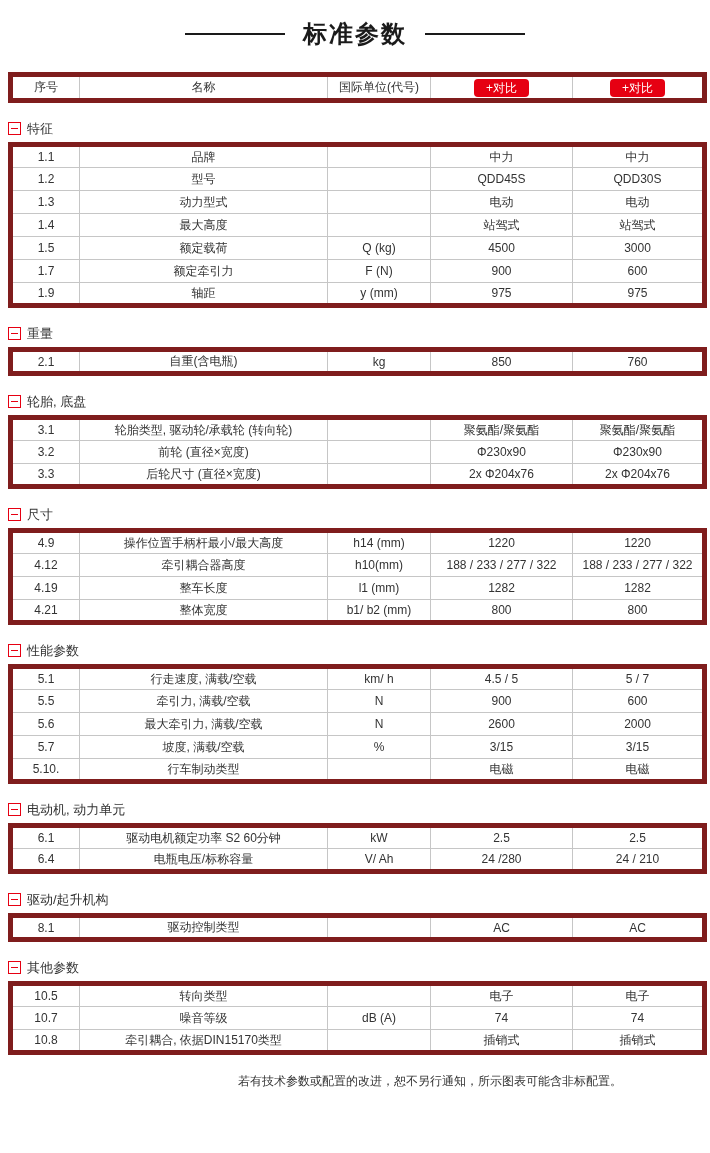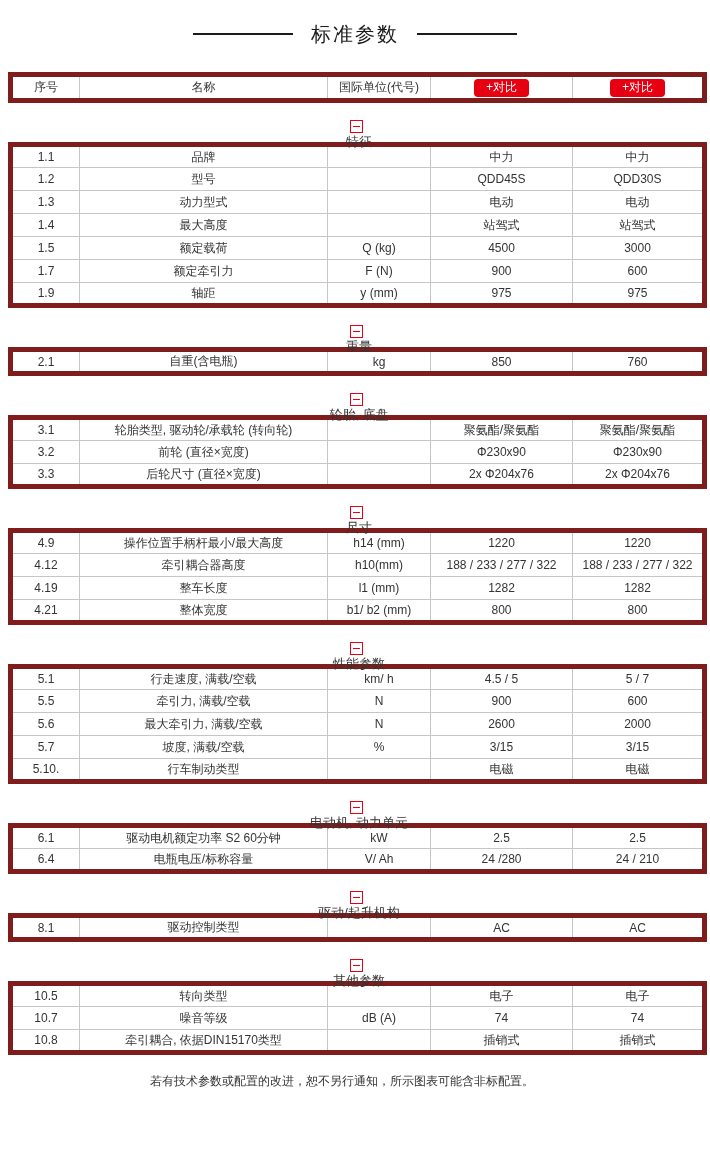--- a/index.html
+++ b/index.html
@@ -12,21 +12,21 @@
   }
   .page { width: 710px; }
 
   
   .title-row {
     margin-top: 20px; height: 28px;
     display: flex; align-items: center; justify-content: center;
   }
   .title-line { width: 100px; height: 2px; background: #1a1a1a; }
   .page-title {
-    font-size: 20px; font-weight: normal; color: #1a1a1a;
+    font-size: 24px; font-weight: bold; color: #1a1a1a;
     margin: 0 18px; letter-spacing: 2px;
   }
 
   
   table.tbl {
     border-collapse: collapse; table-layout: fixed;
     width: 694px; margin-left: 8px;
     border: 5px solid #7f1d1d;
   }
   table.tbl td, table.tbl th {
@@ -45,46 +45,46 @@
 
   table.header-tbl { margin-top: 24px; }
   table.header-tbl th { height: 26px; }
 
   .compare-btn {
     display: inline-block;
     background: #e60012; color: #ffffff;
     font-size: 12px; line-height: 14px;
     border: none; border-radius: 4px;
     padding: 2px 12px;
-    font-family: Liberation Mono, monospace; cursor: pointer;
+    font-family: Liberation Sans, sans-serif; cursor: pointer;
   }
 
   
   .section-label {
     margin: 17px 0 5px 8px;
     height: 17px; line-height: 17px;
     display: flex; align-items: center;
-    font-size: 13px; color: #333333; flex-direction: column;
+    font-size: 13px; color: #333333;
   }
   .collapse-icon {
     width: 13px; height: 13px;
     border: 1px solid #e60012;
     background: #ffffff;
     display: inline-flex; align-items: center; justify-content: center;
     margin-right: 6px; flex: 0 0 auto; cursor: pointer;
   }
   .collapse-icon::before {
     content: ""; width: 7px; height: 1px; background: #e60012;
   }
 
   
   .footer-note {
     width: 710px; margin-top: 18px;
     padding-left: 150px;
-    text-align: left;
+    text-align: center;
     font-size: 12px; color: #333333;
   }
 </style>
 </head>
 <body>
 
 <div class="page">
 
   <div class="title-row">
     <span class="title-line"></span>

